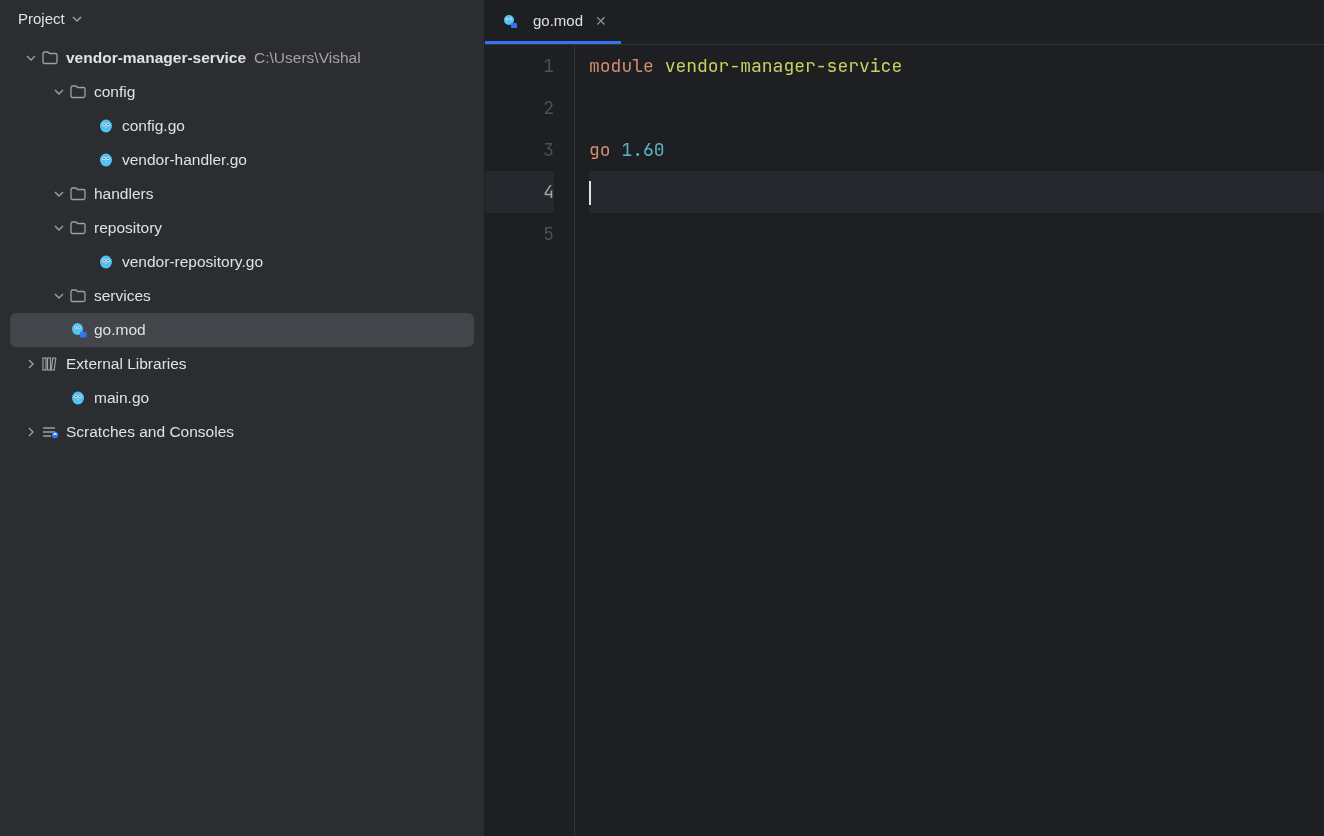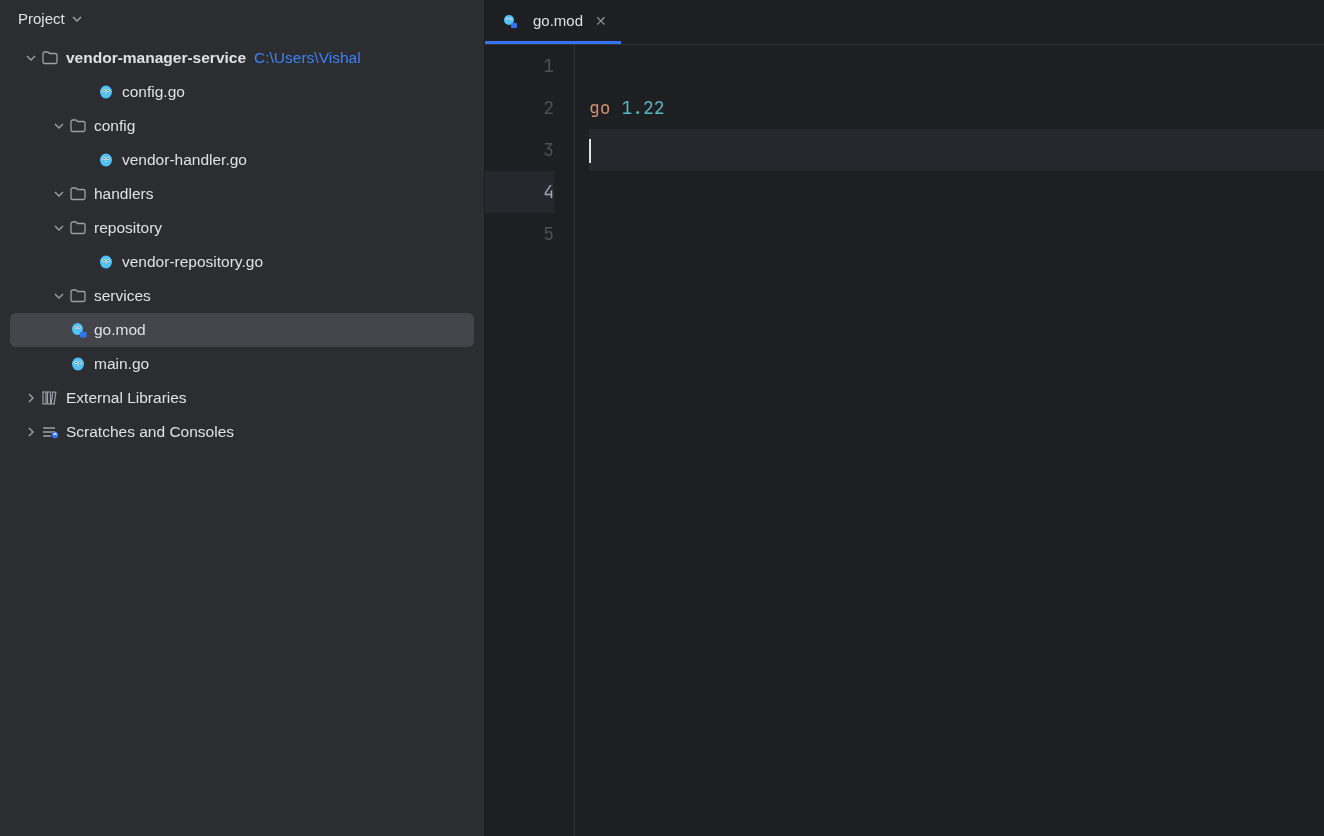--- a/index.html
+++ b/index.html
@@ -79,21 +79,21 @@
   align-items: center;
   justify-content: center;
   margin-right: 6px;
   flex-shrink: 0;
 }
 .tree-label {
   color: #dfe1e5;
 }
 .tree-label.bold { font-weight: 600; }
 .tree-path {
-  color: #3b82f6;
+  color: #a3a3a3;
   margin-left: 8px;
   overflow: hidden;
   text-overflow: clip;
 }
 .folder-svg { color: #9da0a8; }
 
 .editor-panel {
   flex: 1;
   background: #1e1f22;
   display: flex;
@@ -189,49 +189,49 @@
           </span>
           <span class="tree-icon">
             <svg class="folder-svg" width="18" height="18" viewBox="0 0 18 18">
               <path d="M2 4.5 C2 3.7 2.7 3 3.5 3 L7 3 L8.5 4.5 L14.5 4.5 C15.3 4.5 16 5.2 16 6 L16 13 C16 13.8 15.3 14.5 14.5 14.5 L3.5 14.5 C2.7 14.5 2 13.8 2 13 Z" fill="none" stroke="#9da0a8" stroke-width="1.3"></path>
             </svg>
           </span>
           <span class="tree-label bold">vendor-manager-service</span>
           <span class="tree-path">C:\Users\Vishal</span>
         </div>
         <div class="tree-row">
+          <span class="tree-indent" style="width: 40px;"></span>
+          <span class="tree-arrow">
+            <svg width="10" height="10" viewBox="0 0 10 10">
+              <path d="M1 3 L5 7 L9 3" stroke="#9da0a8" stroke-width="1.4" fill="none"></path>
+            </svg>
+          </span>
+          <span class="tree-icon">
+            <svg class="folder-svg" width="18" height="18" viewBox="0 0 18 18">
+              <path d="M2 4.5 C2 3.7 2.7 3 3.5 3 L7 3 L8.5 4.5 L14.5 4.5 C15.3 4.5 16 5.2 16 6 L16 13 C16 13.8 15.3 14.5 14.5 14.5 L3.5 14.5 C2.7 14.5 2 13.8 2 13 Z" fill="none" stroke="#9da0a8" stroke-width="1.3"></path>
+            </svg>
+          </span>
+          <span class="tree-label">config</span>
+        </div>
+        <div class="tree-row">
           <span class="tree-indent" style="width: 68px;"></span>
           <span class="tree-arrow spacer"></span>
           <span class="tree-icon">
             <svg width="18" height="18" viewBox="0 0 18 18">
               <ellipse cx="9" cy="9" rx="6" ry="6.5" fill="#4fc3f7"></ellipse>
               <circle cx="7" cy="7.5" r="1.6" fill="#fff"></circle>
               <circle cx="11" cy="7.5" r="1.6" fill="#fff"></circle>
               <circle cx="7" cy="7.5" r="0.7" fill="#000"></circle>
               <circle cx="11" cy="7.5" r="0.7" fill="#000"></circle>
               <ellipse cx="9" cy="10.5" rx="1" ry="0.7" fill="#f4c07a"></ellipse>
             </svg>
           </span>
           <span class="tree-label">config.go</span>
         </div>
         <div class="tree-row">
-          <span class="tree-indent" style="width: 40px;"></span>
-          <span class="tree-arrow">
-            <svg width="10" height="10" viewBox="0 0 10 10">
-              <path d="M1 3 L5 7 L9 3" stroke="#9da0a8" stroke-width="1.4" fill="none"></path>
-            </svg>
-          </span>
-          <span class="tree-icon">
-            <svg class="folder-svg" width="18" height="18" viewBox="0 0 18 18">
-              <path d="M2 4.5 C2 3.7 2.7 3 3.5 3 L7 3 L8.5 4.5 L14.5 4.5 C15.3 4.5 16 5.2 16 6 L16 13 C16 13.8 15.3 14.5 14.5 14.5 L3.5 14.5 C2.7 14.5 2 13.8 2 13 Z" fill="none" stroke="#9da0a8" stroke-width="1.3"></path>
-            </svg>
-          </span>
-          <span class="tree-label">config</span>
-        </div>
-        <div class="tree-row">
           <span class="tree-indent" style="width: 68px;"></span>
           <span class="tree-arrow spacer"></span>
           <span class="tree-icon">
             <svg width="18" height="18" viewBox="0 0 18 18">
               <ellipse cx="9" cy="9" rx="6" ry="6.5" fill="#4fc3f7"></ellipse>
               <circle cx="7" cy="7.5" r="1.6" fill="#fff"></circle>
               <circle cx="11" cy="7.5" r="1.6" fill="#fff"></circle>
               <circle cx="7" cy="7.5" r="0.7" fill="#000"></circle>
               <circle cx="11" cy="7.5" r="0.7" fill="#000"></circle>
               <ellipse cx="9" cy="10.5" rx="1" ry="0.7" fill="#f4c07a"></ellipse>
@@ -305,49 +305,49 @@
               <circle cx="6.8" cy="6.8" r="1.4" fill="#fff"></circle>
               <circle cx="10.2" cy="6.8" r="1.4" fill="#fff"></circle>
               <circle cx="6.8" cy="6.8" r="0.6" fill="#000"></circle>
               <circle cx="10.2" cy="6.8" r="0.6" fill="#000"></circle>
               <rect x="11" y="11" width="6.5" height="5.5" rx="1" fill="#3574f0"></rect>
             </svg>
           </span>
           <span class="tree-label">go.mod</span>
         </div>
         <div class="tree-row">
+          <span class="tree-indent" style="width: 12px;"></span>
+          <span class="tree-arrow">
+            <svg width="10" height="10" viewBox="0 0 10 10">
+              <path d="M3 1 L7 5 L3 9" stroke="#9da0a8" stroke-width="1.4" fill="none"></path>
+            </svg>
+          </span>
+          <span class="tree-icon">
+            <svg width="18" height="18" viewBox="0 0 18 18">
+              <rect x="2" y="3" width="3" height="12" fill="none" stroke="#9da0a8" stroke-width="1.2"></rect>
+              <rect x="6.5" y="3" width="3" height="12" fill="none" stroke="#9da0a8" stroke-width="1.2"></rect>
+              <rect x="11" y="3" width="3" height="12" fill="none" stroke="#9da0a8" stroke-width="1.2" transform="rotate(8 12.5 9)"></rect>
+            </svg>
+          </span>
+          <span class="tree-label">External Libraries</span>
+        </div>
+        <div class="tree-row">
           <span class="tree-indent" style="width: 40px;"></span>
           <span class="tree-arrow spacer"></span>
           <span class="tree-icon">
             <svg width="18" height="18" viewBox="0 0 18 18">
               <ellipse cx="9" cy="9" rx="6" ry="6.5" fill="#4fc3f7"></ellipse>
               <circle cx="7" cy="7.5" r="1.6" fill="#fff"></circle>
               <circle cx="11" cy="7.5" r="1.6" fill="#fff"></circle>
               <circle cx="7" cy="7.5" r="0.7" fill="#000"></circle>
               <circle cx="11" cy="7.5" r="0.7" fill="#000"></circle>
               <ellipse cx="9" cy="10.5" rx="1" ry="0.7" fill="#f4c07a"></ellipse>
             </svg>
           </span>
           <span class="tree-label">main.go</span>
-        </div>
-        <div class="tree-row">
-          <span class="tree-indent" style="width: 12px;"></span>
-          <span class="tree-arrow">
-            <svg width="10" height="10" viewBox="0 0 10 10">
-              <path d="M3 1 L7 5 L3 9" stroke="#9da0a8" stroke-width="1.4" fill="none"></path>
-            </svg>
-          </span>
-          <span class="tree-icon">
-            <svg width="18" height="18" viewBox="0 0 18 18">
-              <rect x="2" y="3" width="3" height="12" fill="none" stroke="#9da0a8" stroke-width="1.2"></rect>
-              <rect x="6.5" y="3" width="3" height="12" fill="none" stroke="#9da0a8" stroke-width="1.2"></rect>
-              <rect x="11" y="3" width="3" height="12" fill="none" stroke="#9da0a8" stroke-width="1.2" transform="rotate(8 12.5 9)"></rect>
-            </svg>
-          </span>
-          <span class="tree-label">External Libraries</span>
         </div>
         <div class="tree-row">
           <span class="tree-indent" style="width: 12px;"></span>
           <span class="tree-arrow">
             <svg width="10" height="10" viewBox="0 0 10 10">
               <path d="M3 1 L7 5 L3 9" stroke="#9da0a8" stroke-width="1.4" fill="none"></path>
             </svg>
           </span>
           <span class="tree-icon">
             <svg width="18" height="18" viewBox="0 0 18 18">
@@ -385,21 +385,22 @@
     </div>
     <div class="editor-body">
       <div class="gutter" id="gutter">
           <div class="ln">1</div>
           <div class="ln">2</div>
           <div class="ln">3</div>
           <div class="ln current">4</div>
           <div class="ln">5</div>
         </div>
       <div class="code">
+        <div class="code-line"><span class="tok-keyword">module</span> <span class="tok-ident">vendor-manager-service</span></div>
         <div class="code-line"></div>
-        <div class="code-line"><span class="tok-keyword">go</span> <span class="tok-number">1.22</span></div>
+        <div class="code-line"><span class="tok-keyword">go</span> <span class="tok-number">1.60</span></div>
         <div class="code-line current"><span class="cursor"></span></div>
         <div class="code-line"></div>
       </div>
     </div>
   </div>
 
 </div>
 
 </body></html>

